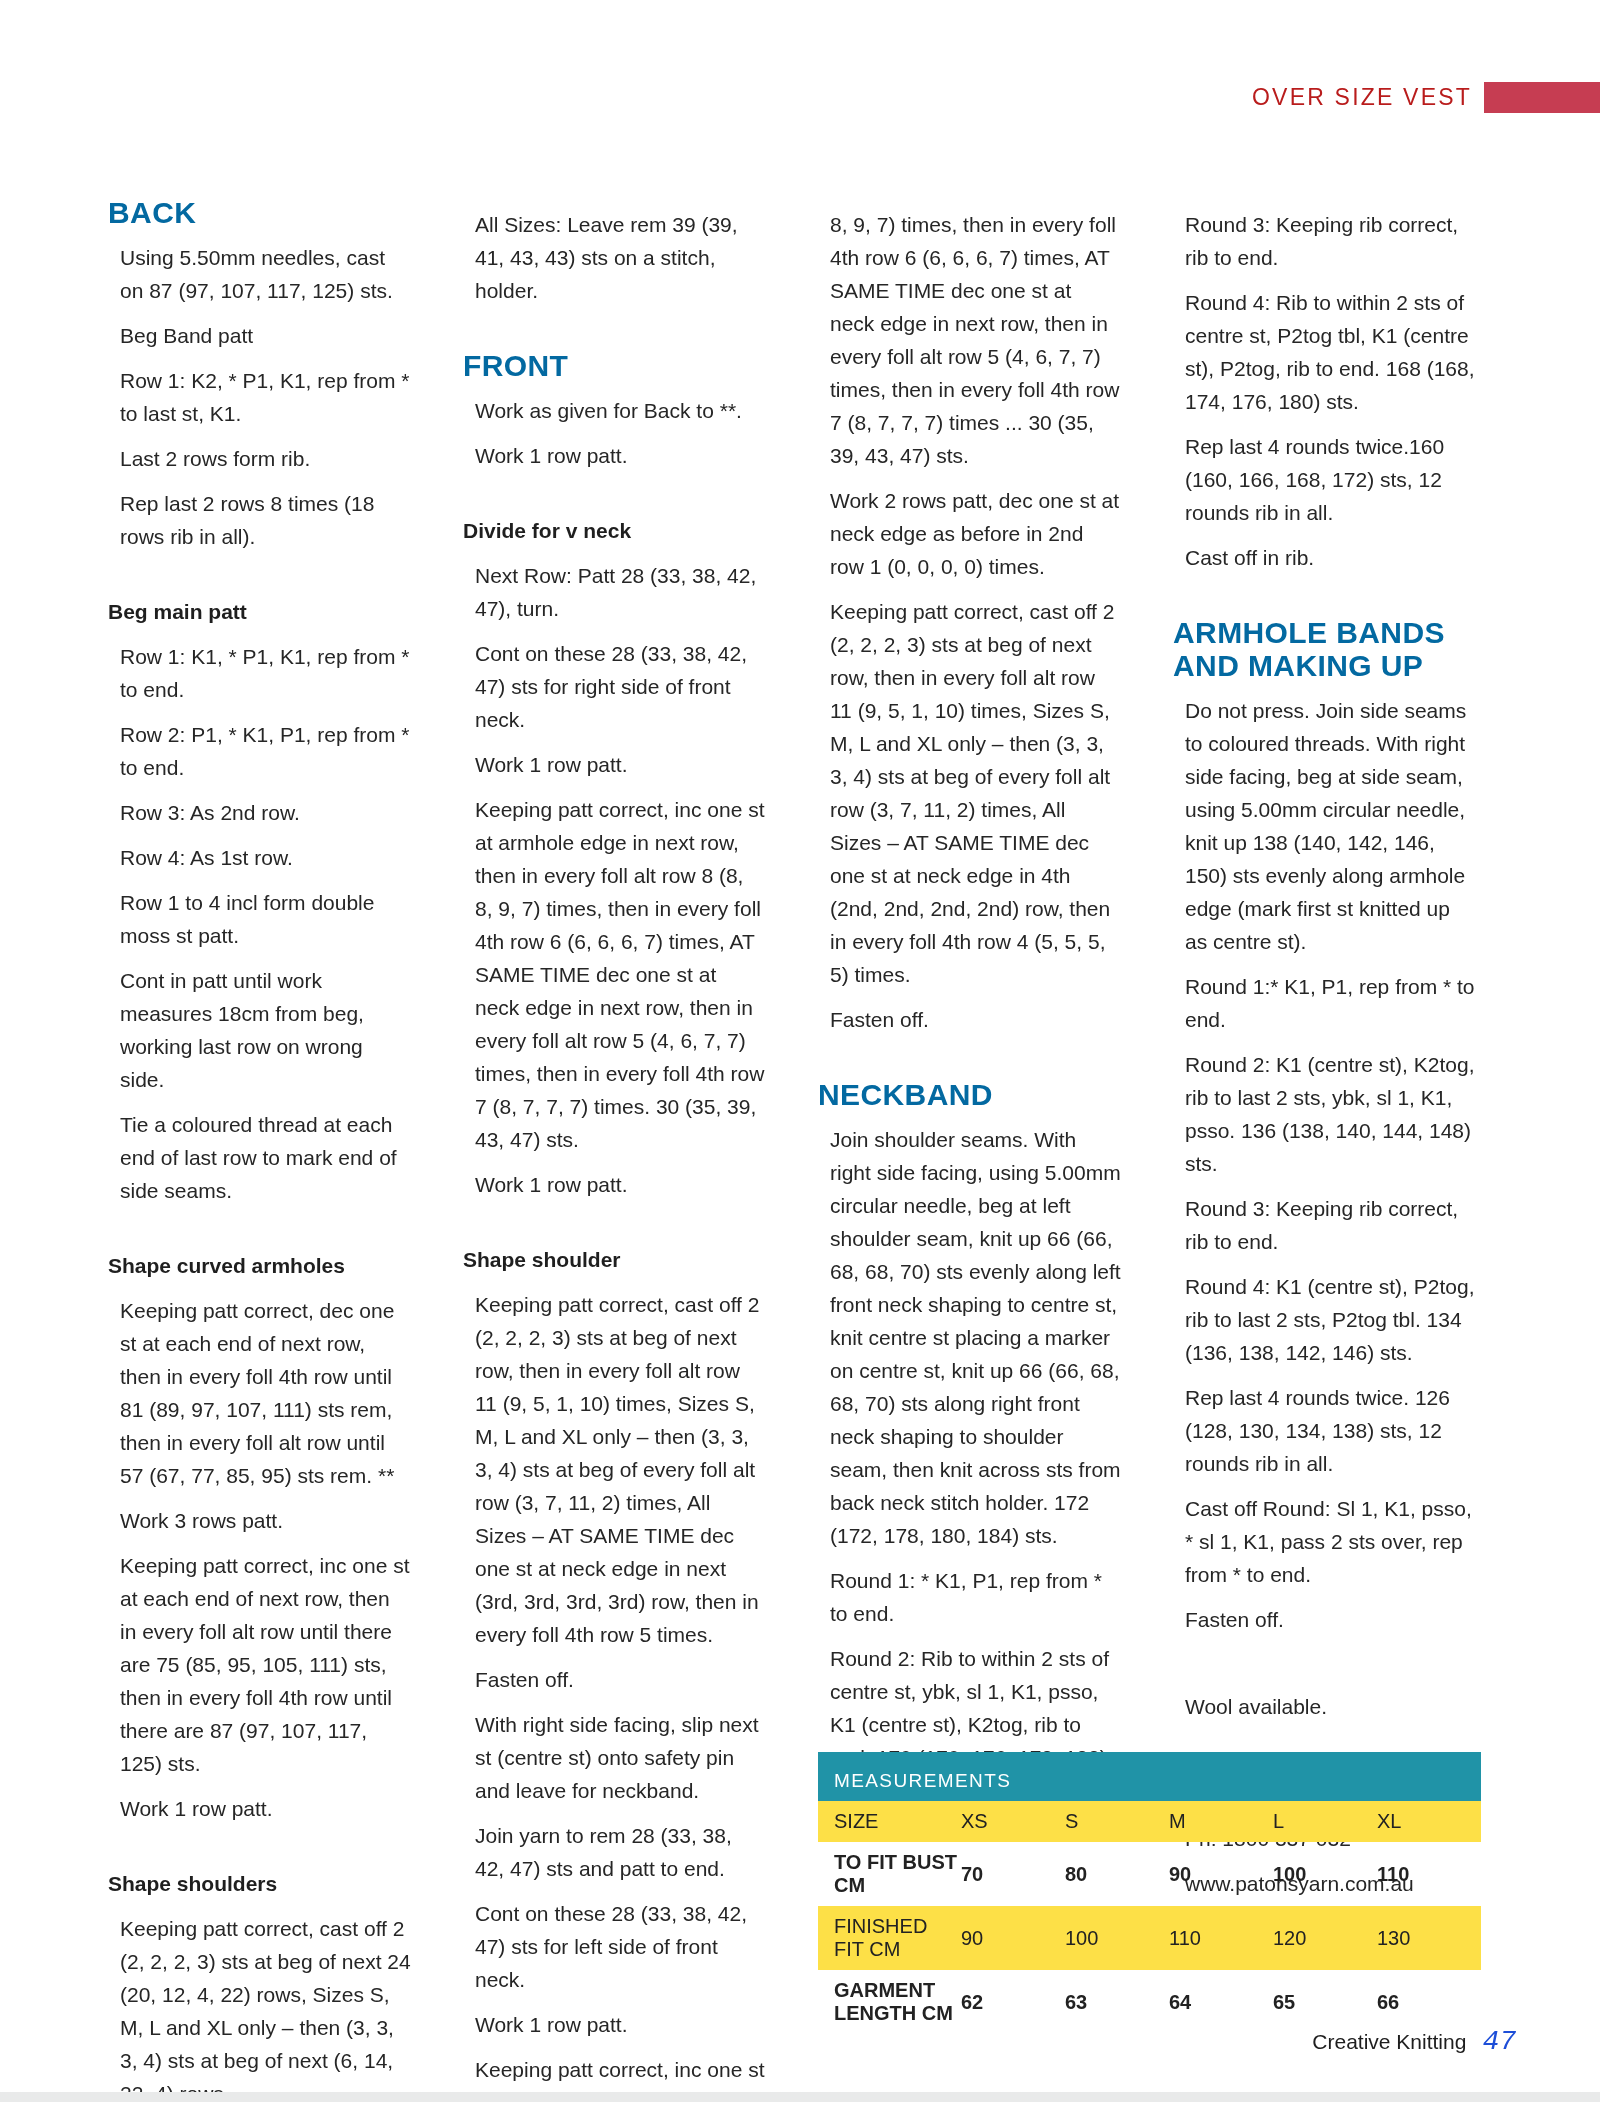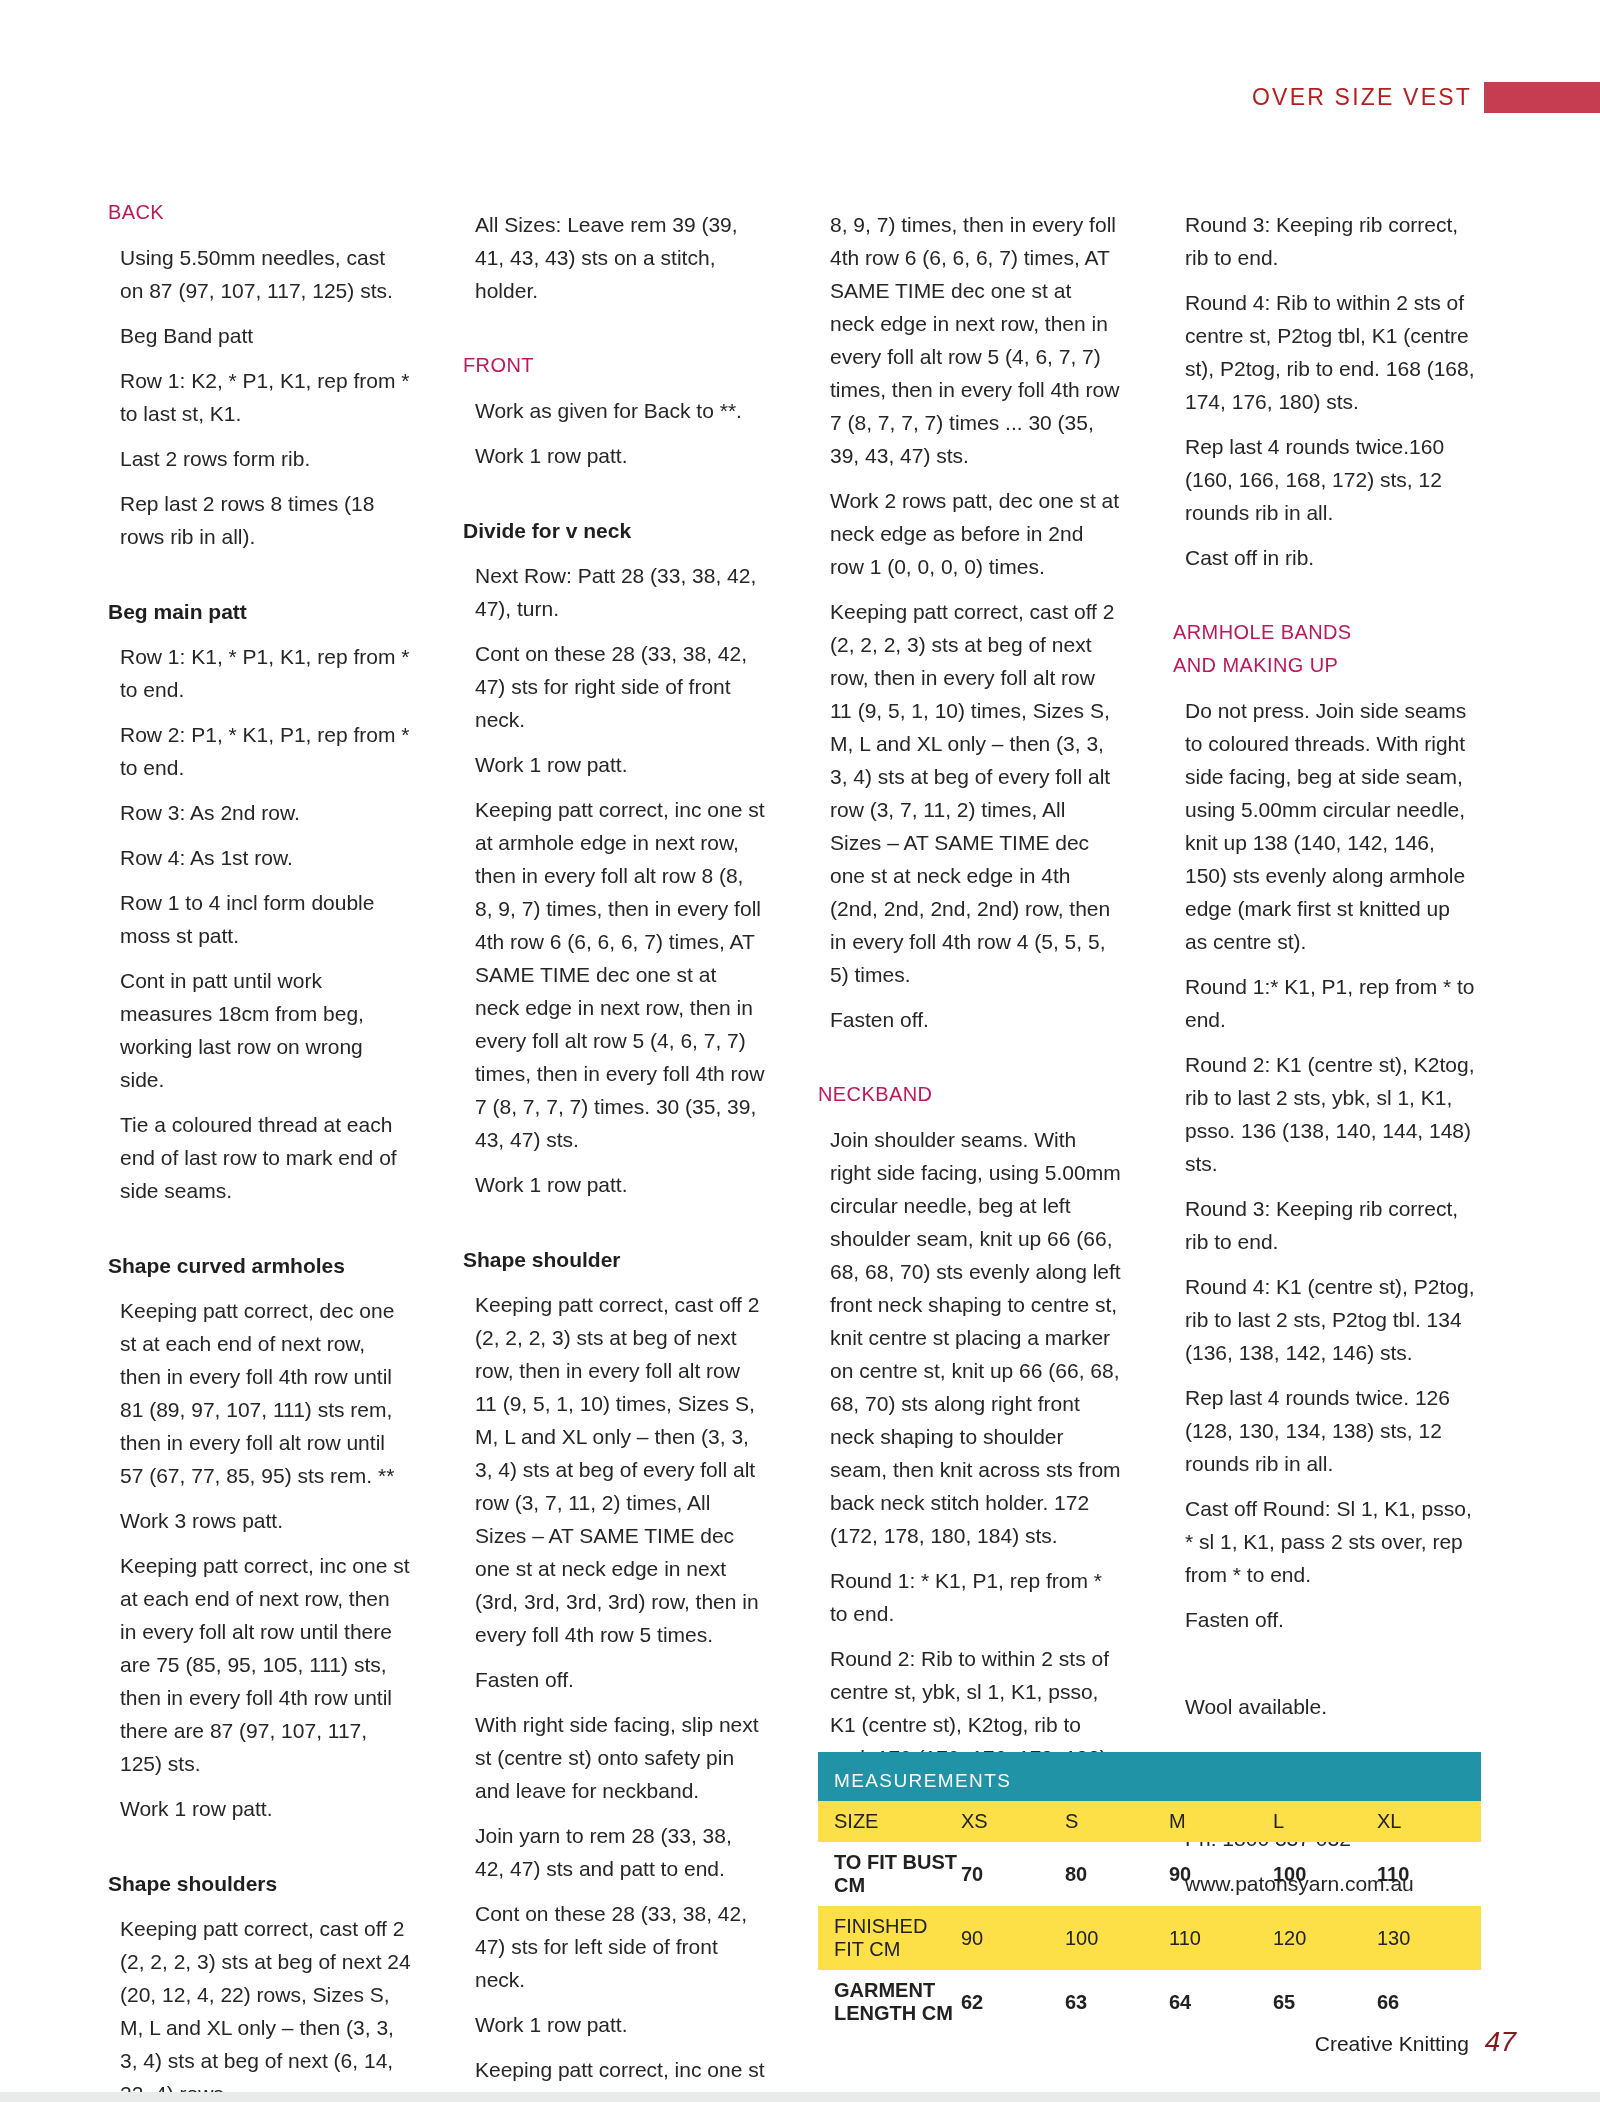--- a/index.html
+++ b/index.html
@@ -8,36 +8,36 @@
 
   .header{position:absolute;top:80px;left:0;right:0;height:34px;display:flex;justify-content:flex-end;align-items:center}
   .header-title{font-size:23px;font-weight:400;letter-spacing:2.2px;color:#b91c1c}
   .header-accent{width:116px;height:31px;background:#c63d52;margin-left:12px}
 
   .columns{position:absolute;top:196px;left:108px;display:flex;gap:40px}
   .col{width:315px}
   .para{font-size:21px;line-height:33px;margin:12px}
   .para b{font-weight:400}
   .para.bold{font-weight:700}
-  .sec-heading{font-size:20px;line-height:33px;font-weight:400;color:#be185d;letter-spacing:.4px;white-space:pre-line}
+  .sec-heading{font-size:30px;line-height:33px;font-weight:700;color:#0369a1;letter-spacing:.4px;white-space:pre-line}
   .sub-heading{font-size:21px;line-height:33px;font-weight:700;color:#1f1f1f}
   .gap{height:30px}
 
   .mtable{position:absolute;left:818px;top:1752px;width:663px}
   .mt-head{background:#2093a7;color:#ffffff;font-size:19px;letter-spacing:1.4px;padding:18px 16px 9px;font-weight:400}
   .mtable table{width:100%;border-collapse:collapse}
   .mtable td{font-size:20px;padding:9px 0;color:#222222}
   .mtable td.row-label{padding-left:16px;text-align:left}
   .mtable td.row-val{width:84px;padding-right:20px}
   .mtable tr.shade{background:#fde047}
   .mtable tr.boldrow td{font-weight:700}
 
   .footer{position:absolute;top:2026px;right:84px;display:flex;align-items:baseline}
   .footer-brand{font-size:21px;color:#1e1e1e}
-  .footer-page{font-family:Liberation Sans, sans-serif;font-style:italic;font-size:28px;color:#7f1d1d;margin-left:16px}
+  .footer-page{font-family:Liberation Mono, monospace;font-style:italic;font-size:28px;color:#1d4ed8;margin-left:16px}
 
   .page-edge{position:absolute;left:0;right:0;bottom:0;height:10px;background:#e9eaea}
 </style>
 </head>
 <body>
 
 <div class="page">
 
   <div class="header">
     <span class="header-title">OVER SIZE VEST</span>

